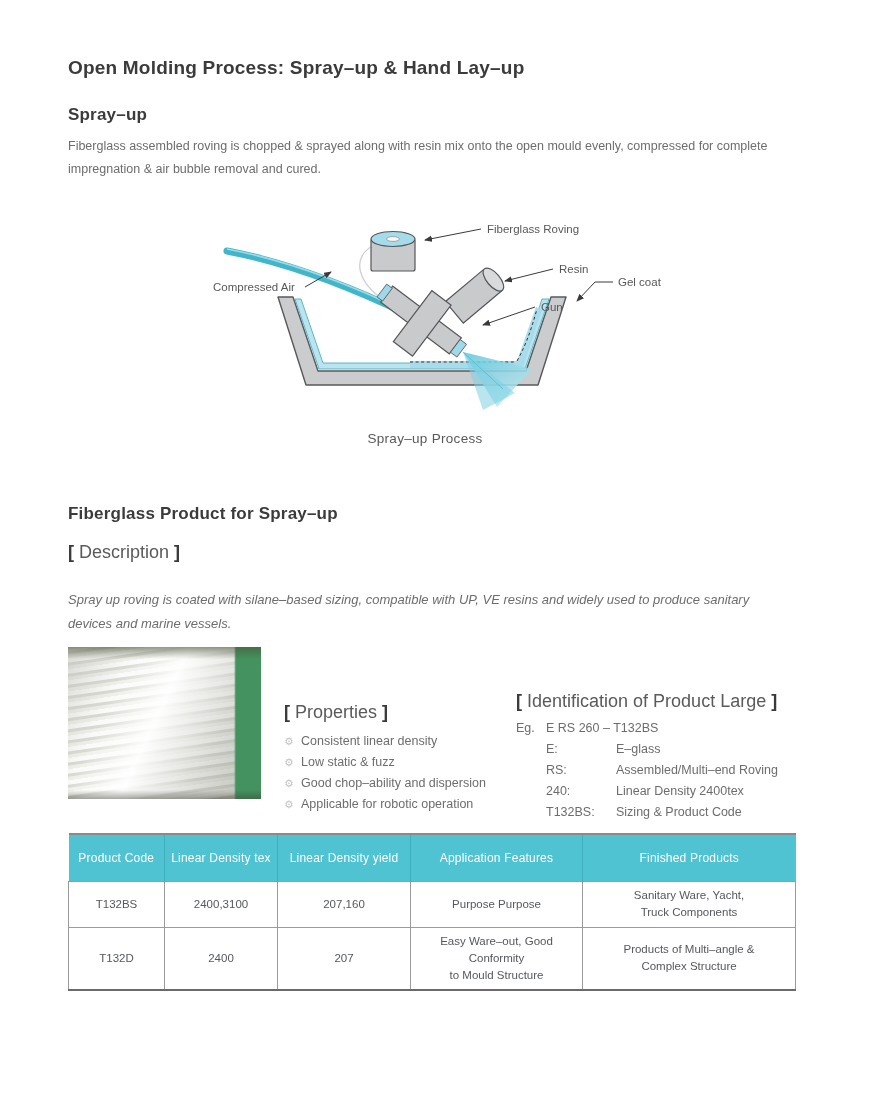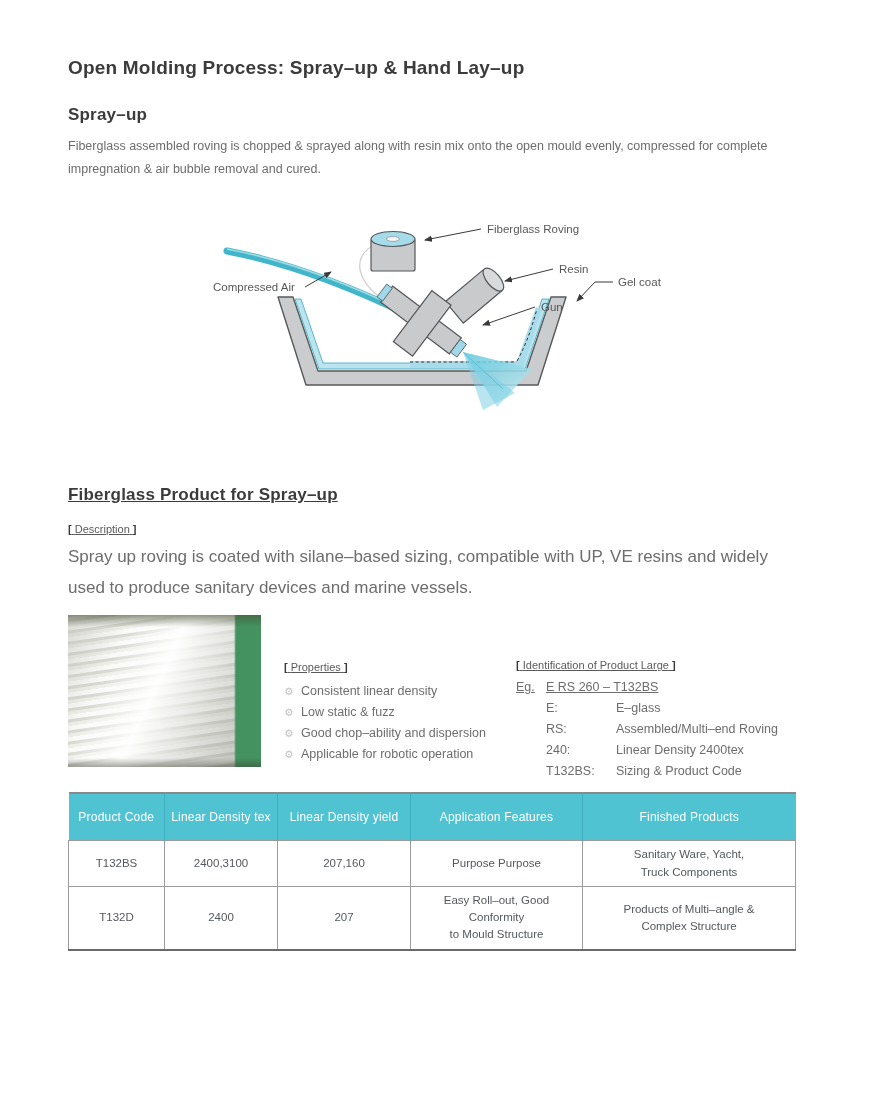--- a/index.html
+++ b/index.html
@@ -14,45 +14,45 @@
   .doc-title { font-size:19px; font-weight:bold; color:#3b3b3b; letter-spacing:.2px; }
   .h2 { font-size:17px; font-weight:bold; color:#3b3b3b; letter-spacing:.2px; }
   .h2.spray { margin-top:26px; }
   .intro { margin-top:10px; font-size:12.5px; line-height:1.85; color:#6d6d6d; max-width:720px; }
 
   
   .diagram-wrap { width:480px; margin:30px 0 0 117px; }
   .diagram-caption { text-align:center; font-size:13.5px; color:#58595b; margin-top:4px; letter-spacing:.3px; }
   svg text { font-family:"Liberation Sans","DejaVu Sans",sans-serif; font-size:11.5px; fill:#57585a; }
 
-  .h2.fp { margin-top:58px;text-decoration:underline; }
+  .h2.fp { margin-top:58px; }
   .h3-teal { margin-top:24px; font-size:16px; font-weight:bold; color:#23acba; letter-spacing:.2px; }
 
-  .bracket-title { margin-top:18px; font-size:11px; color:#5a5a5a;text-decoration:underline; }
+  .bracket-title { margin-top:18px; font-size:18px; color:#5a5a5a; }
   .bracket-title .br { font-weight:bold; color:#3a3a3a; }
-  .desc-text { margin-top:7px; font-size:17px; line-height:1.8; color:#6d6d6d; }
+  .desc-text { margin-top:25px; font-size:13px; line-height:1.8; color:#6d6d6d;font-style:italic; }
 
   .photo-row { display:flex; margin-top:12px; }
   .roving-photo {
     width:193px; height:152px; flex:none;
     background:
       linear-gradient(180deg, rgba(75,85,55,.6) 0, rgba(75,85,55,0) 8%),
       linear-gradient(0deg, rgba(60,60,50,.45) 0, rgba(60,60,50,0) 6%),
       linear-gradient(90deg, rgba(40,90,60,0) 86%, #43925f 87%),
       linear-gradient(115deg, rgba(190,190,185,.55) 0%, rgba(255,255,255,0) 25%, rgba(255,255,255,.92) 46%, rgba(165,165,158,.35) 74%, rgba(120,130,110,.5) 100%),
       repeating-linear-gradient(172deg, #fafaf8 0 4px, #d9d9d4 5px 7px, #efefea 8px 11px);
   }
   .props-ident { display:flex; padding-top:44px; padding-left:23px; flex:1; }
   .props-col { width:232px; flex:none; }
   .ident-col { flex:1; }
   .prop-list { margin-top:8px; }
   .prop-item { display:flex; align-items:baseline; font-size:12.5px; color:#6d6d6d; line-height:1.68; }
   .prop-item .gear { color:#c3c3c3; font-size:10.5px; width:17px; flex:none; }
   .ident-rows { margin-top:6px; font-size:12.5px; color:#6d6d6d; line-height:1.68; }
-  .ident-ex { display:flex;text-decoration:underline; }
+  .ident-ex { display:flex; }
   .ident-ex .eg { width:30px; flex:none; }
   .ident-row { display:flex; padding-left:30px; }
   .ident-row .k { width:70px; flex:none; }
 
   .products-title { margin-top:50px; }
   table.products { margin-top:10px; width:727px; table-layout:fixed; border-collapse:collapse;
     border-top:2px solid #8a8a8a; border-bottom:2px solid #6a6a6a; }
   table.products th {
     background:#4fc3d2; color:#ffffff; font-weight:normal; font-size:12px;
     height:44px; padding:16px 6px; border-left:1px solid #3fafbd; letter-spacing:.2px;margin-top:16px;
@@ -136,37 +136,38 @@
         <line x1="120" y1="76" x2="146" y2="61" stroke="#3a3a3a" stroke-width="1" marker-end="url(#arr)"></line>
         <text x="28" y="80">Compressed Air</text>
 
         <line x1="350" y1="96" x2="298" y2="114" stroke="#3a3a3a" stroke-width="1" marker-end="url(#arr)"></line>
         <text x="356" y="100">Gun</text>
 
         <polyline points="428,71 410,71 392,90" fill="none" stroke="#3a3a3a" stroke-width="1" marker-end="url(#arr)"></polyline>
         <text x="433" y="75">Gel coat</text>
       </g>
     </svg>
+    <div class="diagram-caption">Spray–up Process</div>
   </div>
 
   <div class="h2 fp">Fiberglass Product for Spray–up</div>
 
   <div class="bracket-title">
     <span class="br">[</span>
     <span>Description</span>
     <span class="br">]</span>
   </div>
   <div class="desc-text">Spray up roving is coated with silane–based sizing, compatible with UP, VE resins and widely used to produce sanitary devices and marine vessels.</div>
 
   <div class="photo-row">
     <div class="roving-photo"></div>
 
     <div class="props-ident">
       <div class="props-col">
-        <div class="bracket-title" style="margin-top:2px">
+        <div class="bracket-title" style="margin-top:11px">
           <span class="br">[</span>
           <span>Properties</span>
           <span class="br">]</span>
         </div>
         <div class="prop-list">
           <div class="prop-item">
             <span class="gear">⚙</span>
             <span>Consistent linear density</span>
           </div>
           <div class="prop-item">
@@ -240,21 +241,21 @@
         <td>2400,3100</td>
         <td>207,160</td>
         <td>Purpose Purpose</td>
         <td>Sanitary Ware, Yacht,
 Truck Components</td>
       </tr>
       <tr>
         <td>T132D</td>
         <td>2400</td>
         <td>207</td>
-        <td>Easy Roll–out, Good Conformity
+        <td>Easy Ware–out, Good Conformity
 to Mould Structure</td>
         <td>Products of Multi–angle &amp;
 Complex Structure</td>
       </tr>
     </tbody>
   </table>
 
 </div>
 
 </body></html>

